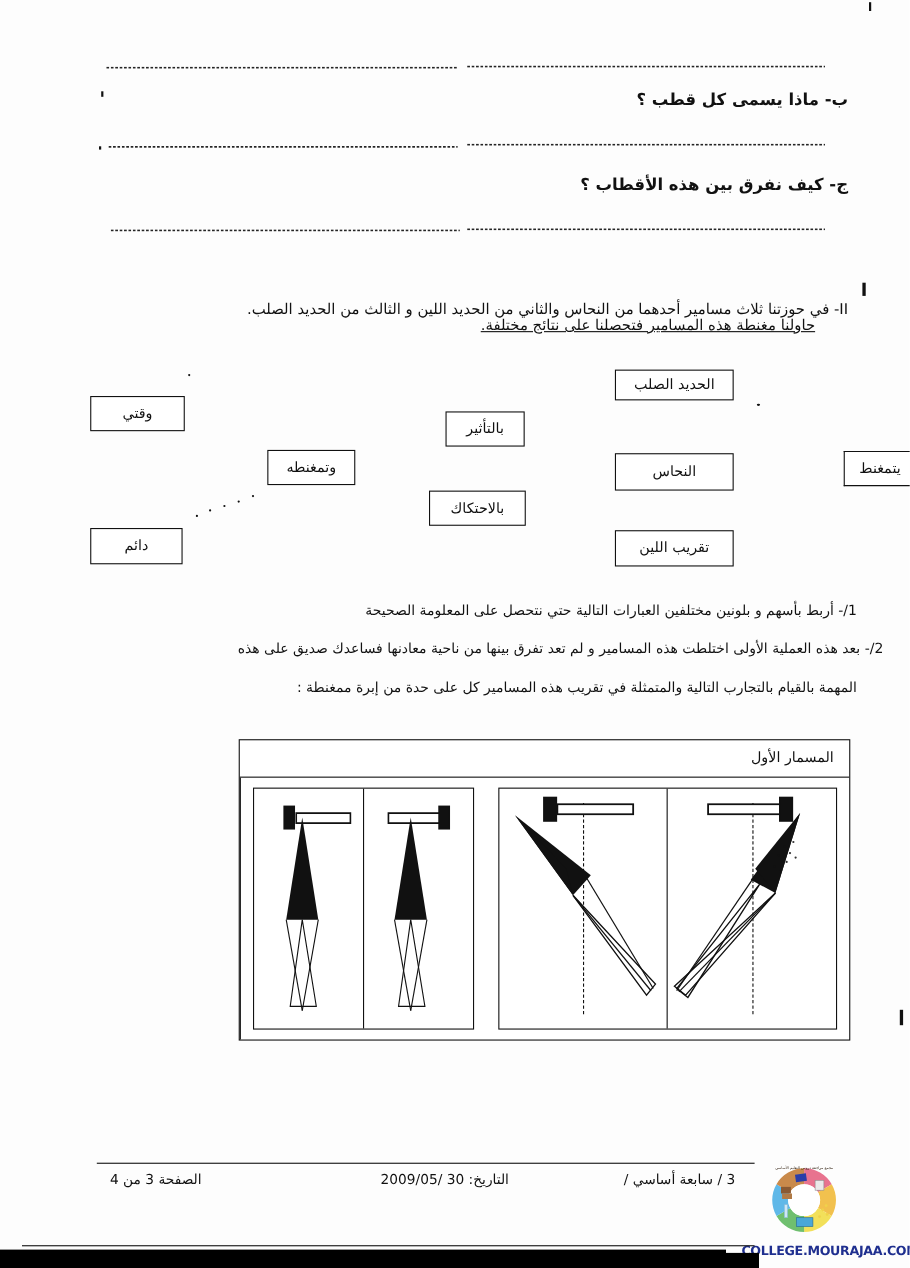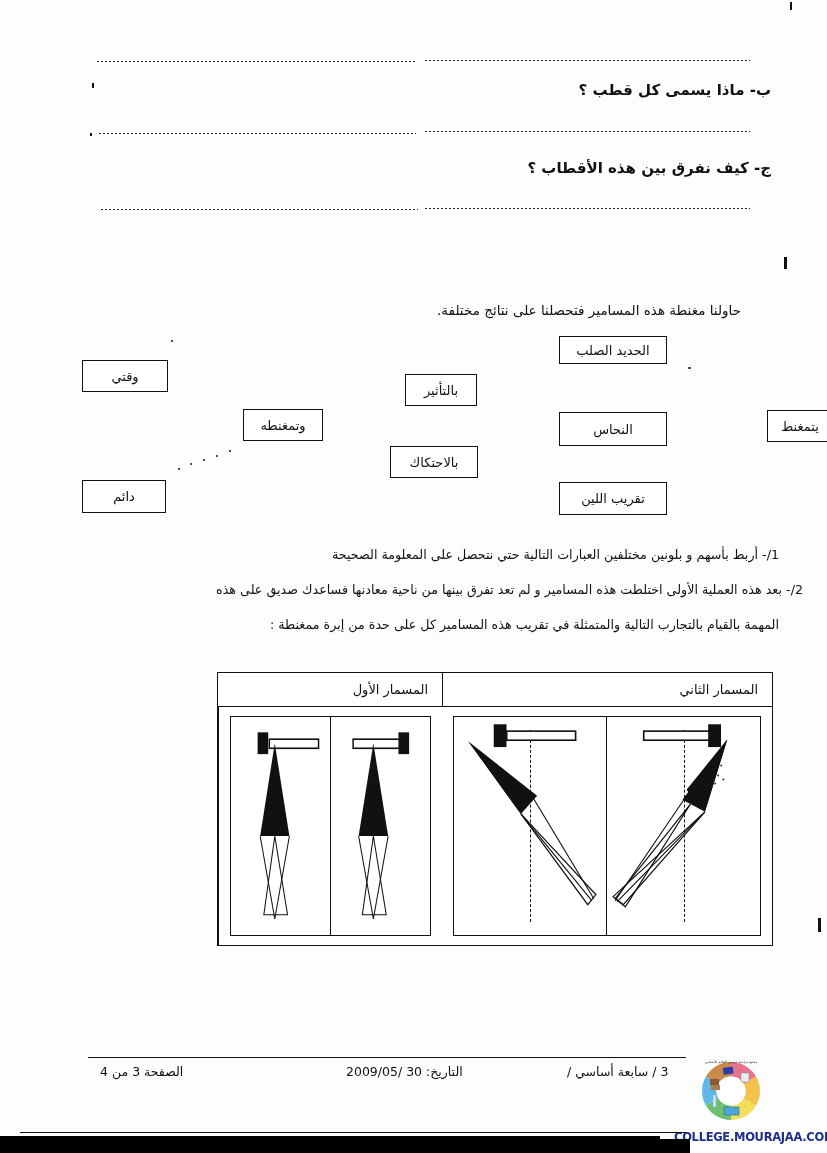--- a/index.html
+++ b/index.html
@@ -164,21 +164,22 @@
 
   <div class="dotrule" style="left:98px;top:132px;width:318px;"></div>
   <div class="dotrule" style="left:424px;top:130px;width:326px;"></div>
   <div class="speck" style="left:90px;top:133px;width:2px;height:3px;border-radius:0;"></div>
 
   <div class="q-line" style="right:56px;top:157px;">ج- كيف نفرق بين هذه الأقطاب ؟</div>
 
   <div class="dotrule" style="left:100px;top:208px;width:318px;"></div>
   <div class="dotrule" style="left:424px;top:207px;width:326px;"></div>
 
-  <div class="para" style="right:86px;top:299px;">حاولنا مغنطة هذه المسامير فتحصلنا على نتائج مختلفة.</div>
+  <div class="para" style="right:56px;top:270px;">II- في حوزتنا ثلاث مسامير أحدهما من النحاس والثاني من الحديد اللين و الثالث من الحديد الصلب.</div>
+  <div class="para" style="right:86px;top:285px;text-decoration:underline;">حاولنا مغنطة هذه المسامير فتحصلنا على نتائج مختلفة.</div>
 
   <div class="mbox" style="right:160px;top:336px;width:108px;height:28px;margin-left:17px;">الحديد الصلب</div>
   <div class="mbox" style="right:160px;top:412px;width:108px;height:34px;">النحاس</div>
   <div class="mbox" style="right:160px;top:482px;width:108px;height:33px;">تقريب اللين</div>
 
   <div class="mbox partial" style="right:-6px;top:410px;width:66px;height:32px;border-right-color:transparent;">يتمغنط</div>
 
   <div class="mbox" style="left:405px;top:374px;width:72px;height:32px;">بالتأثير</div>
   <div class="mbox" style="left:390px;top:446px;width:88px;height:32px;">بالاحتكاك</div>
 
@@ -195,23 +196,20 @@
   <div class="speck" style="left:171px;top:340px;width:2px;height:2px;"></div>
   <div class="speck" style="left:688px;top:367px;width:3px;height:2px;"></div>
 
   <div class="para small" style="right:48px;top:545px;">1/- أربط بأسهم و بلونين مختلفين العبارات التالية حتي  نتحصل على المعلومة الصحيحة</div>
   <div class="para small" style="right:24px;top:580px;">2/- بعد هذه  العملية  الأولى اختلطت هذه المسامير و لم تعد تفرق بينها من ناحية معادنها  فساعدك صديق على هذه</div>
   <div class="para small" style="right:48px;top:615px;">المهمة بالقيام بالتجارب التالية والمتمثلة في تقريب هذه المسامير كل على حدة من إبرة ممغنطة :</div>
 
   <div class="figure" style="left:217px;top:672px;width:556px;height:274px;">
 
     <div class="fig-header">
-      <div class="fig-header-cell left" style="flex:0 0 330px;">
-        <span>المسمار الثاني</span>
-      </div>
       <div class="fig-header-cell right" style="flex:1 1 auto;">
         <span>المسمار الأول</span>
       </div>
     </div>
 
     <div class="fig-body">
 
       <div class="panel" style="flex:0 0 330px;">
         <div class="cellpair">
 

